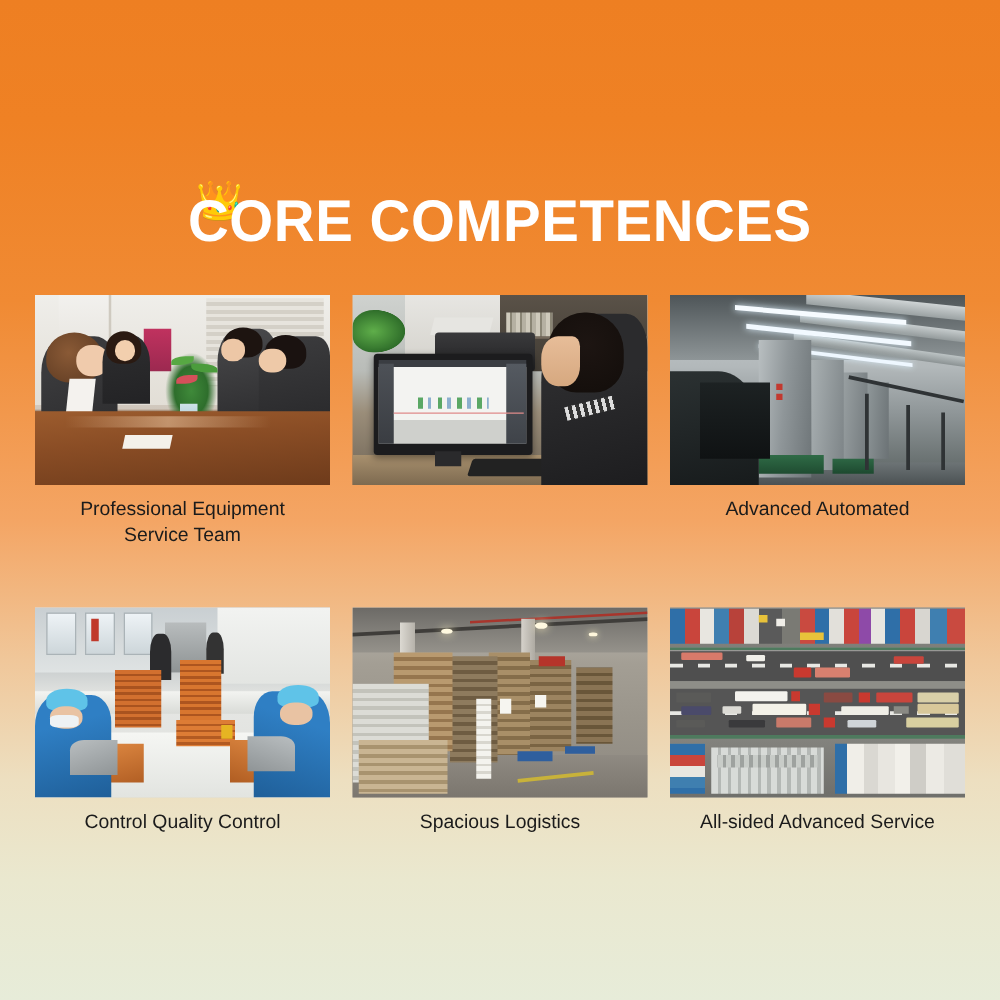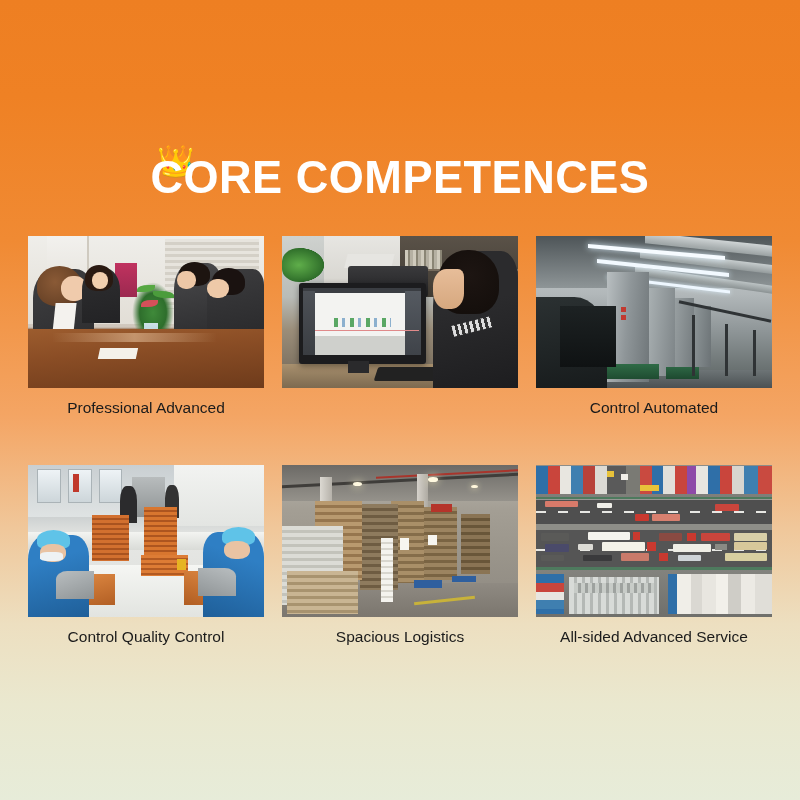--- a/index.html
+++ b/index.html
@@ -361,21 +361,22 @@
       <span class="ph leaf1"></span>
       <span class="ph leaf2"></span>
       <span class="ph leaf3"></span>
       <span class="ph vase"></span>
       <span class="ph cup"></span>
       <span class="ph table"></span>
       <span class="ph tableglare"></span>
       <span class="ph paper"></span>
     </div>
     <div class="caption">
-      <div>Professional Advanced</div>
+      <div>Professional Equipment</div>
+      <div>Service Team</div>
     </div>
   </div>
 
   <div class="cell r1">
     <div class="photo p2">
       <span class="ph wall"></span>
       <span class="ph shelf"></span>
       <span class="ph shelfline"></span>
       <span class="ph books"></span>
       <span class="ph bplant"></span>
@@ -416,21 +417,21 @@
       <span class="ph dark"></span>
       <span class="ph dark2"></span>
       <span class="ph redbtn"></span>
       <span class="ph redbtn2"></span>
       <span class="ph rail"></span>
       <span class="ph railv1"></span>
       <span class="ph railv2"></span>
       <span class="ph railv3"></span>
     </div>
     <div class="caption">
-      <div>Control Automated</div>
+      <div>Advanced Automated</div>
     </div>
   </div>
 
   <div class="cell r2">
     <div class="photo p4">
       <span class="ph bgwall"></span>
       <span class="ph win1"></span>
       <span class="ph win2"></span>
       <span class="ph win3"></span>
       <span class="ph redmark"></span>

